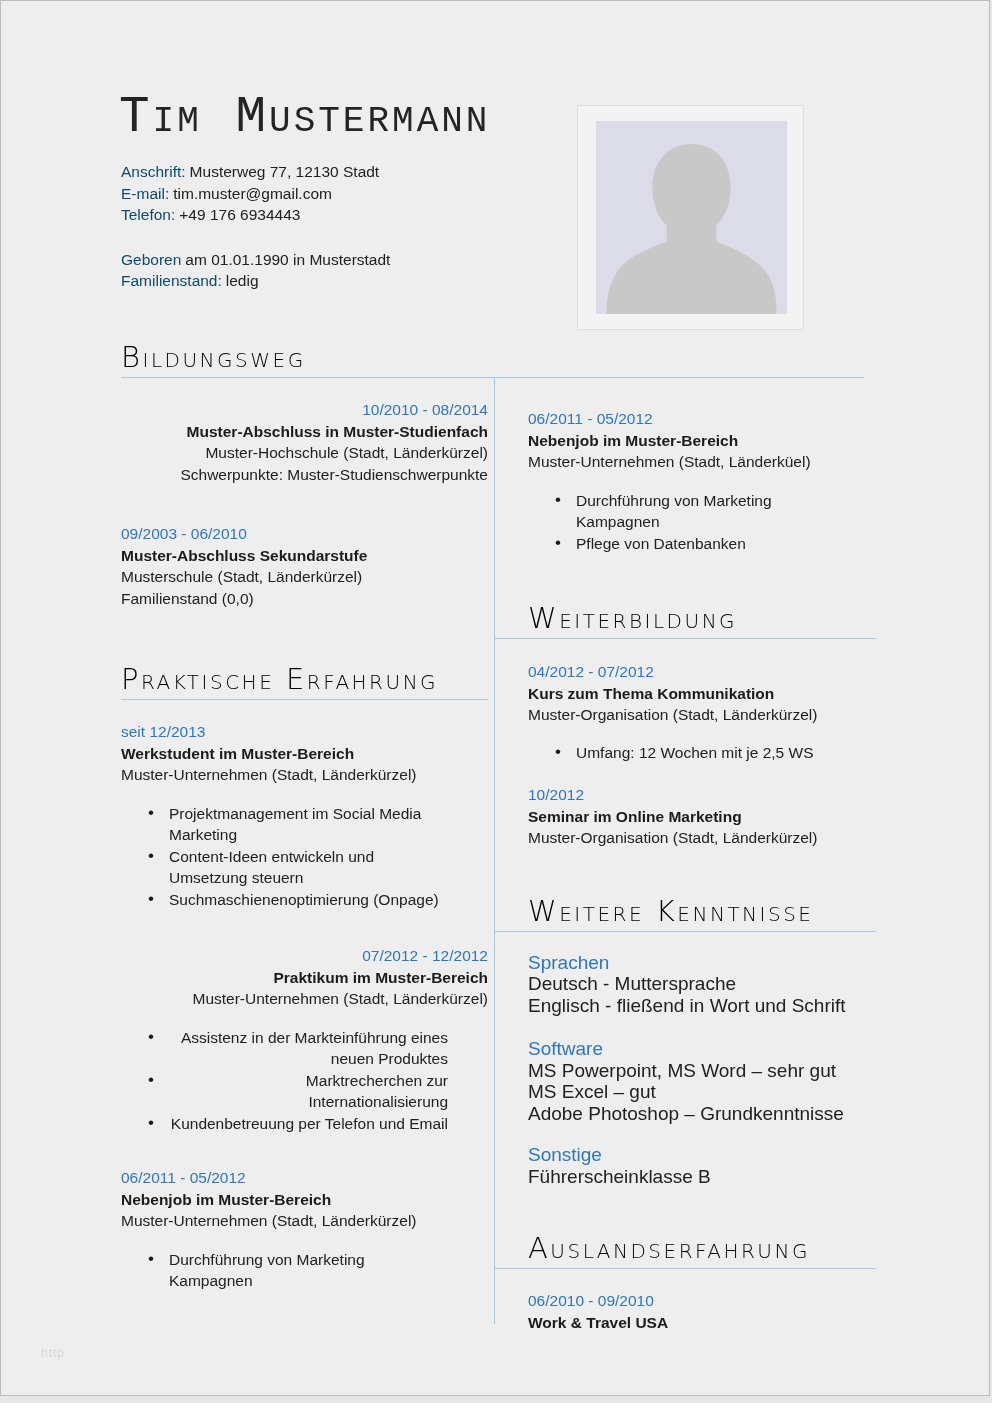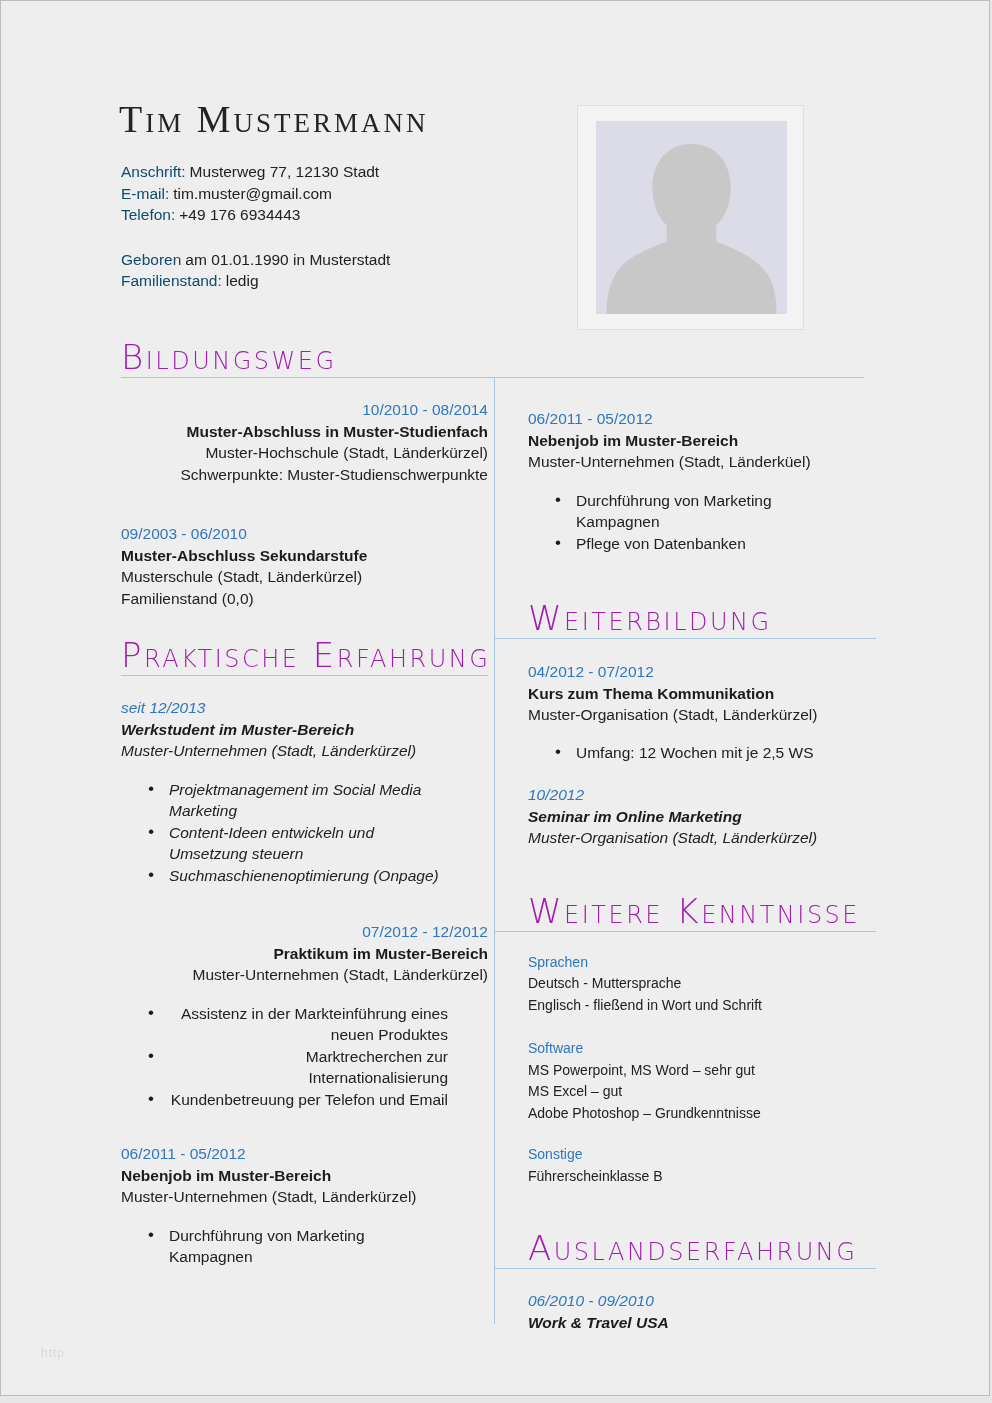--- a/index.html
+++ b/index.html
@@ -14,28 +14,27 @@
     position:relative;
     width:990px;height:1396px;
     background:#eeeeee;
     border:1px solid #bcbcbc;
     box-sizing:border-box;
     overflow:hidden;
   }
   
   .name{
     position:absolute;left:118px;top:88px;
-    font-family:Liberation Serif, serif;
+    font-family:Liberation Mono, monospace;
     font-weight:300;
     font-variant:small-caps;
-    font-size:38px;
+    font-size:51px;
     letter-spacing:3px;
     color:#242424;
     white-space:nowrap;
-    margin-top:8px;
   }
   .contact{
     position:absolute;left:120px;top:160px;
     font-size:15.5px;line-height:21.5px;
   }
   .contact .label{color:#0c4a6e;margin-right:4px;}
   .contact .spacer{height:23px;}
   
   .photo-frame{
     position:absolute;left:576px;top:104px;
@@ -49,58 +48,58 @@
     width:191px;height:193px;
     background:#dbdce8;
     overflow:hidden;
   }
   .photo-inner svg{position:absolute;bottom:0;left:0;width:100%;height:100%;}
   
   .heading{
     font-family:"DejaVu Sans",sans-serif;
     font-weight:300;
     font-variant:small-caps;
-    font-size:34px;
+    font-size:29px;
     letter-spacing:2.5px;
-    color:#a21caf;
+    color:#000000;
     line-height:36px;
     white-space:nowrap;
   }
   .rule{height:1px;background:#a6c8e0;margin-top:2px;}
   .heading-top{position:absolute;left:120px;top:338px;}
   .rule-wide{position:absolute;left:120px;top:376px;width:743px;height:1px;background:#a6c8e0;}
   .divider{position:absolute;left:493px;top:377px;width:1px;height:946px;background:#a6c8e0;}
   
   .col-left{position:absolute;left:120px;top:398px;width:367px;}
   .col-right{position:absolute;left:527px;top:407px;width:348px;}
   .col-right .rule{margin-left:-33px;}
   
   .entry{font-size:15.5px;line-height:21.5px;}
   .entry .date{color:#2e77bd;}
   .entry .title{font-weight:bold;color:#1b1b1b;}
-  .group{font-size:14px;line-height:21.5px;}
+  .group{font-size:19px;line-height:21.5px;}
   .group .label{color:#2e77bd;}
   ul.bullets{list-style:none;margin:17px 0 0 0;padding:0;font-size:15.5px;line-height:21.5px;}
   ul.bullets li{position:relative;padding-left:48px;}
   .col-left ul.bullets li{padding-right:40px;}
   .col-right ul.bullets li{padding-right:56px;}
   ul.bullets li::before{
     content:"\2022";
     position:absolute;left:27px;top:-1px;
     font-size:17px;color:#1b1b1b;
   }
   
   .mb38{margin-bottom:38px;text-align:right;}
-  .mt42{margin-top:28px;}
+  .mt42{margin-top:52px;}
   .mt44{margin-top:44px;}
   .mt46{margin-top:46px;}
   .mt43{margin-top:43px;}
   .mt35{margin-top:35px;text-align:right;}
   .mt33{margin-top:33px;}
-  .mt21{margin-top:21px;font-style:italic;}
+  .mt21{margin-top:21px;}
   .mt22{margin-top:22px;}
   .mt20{margin-top:20px;}
   .watermark{
     position:absolute;left:40px;top:1345px;
     font-size:12px;color:#d7d7d7;letter-spacing:1px;
   }
 </style>
 </head>
 <body>
 

